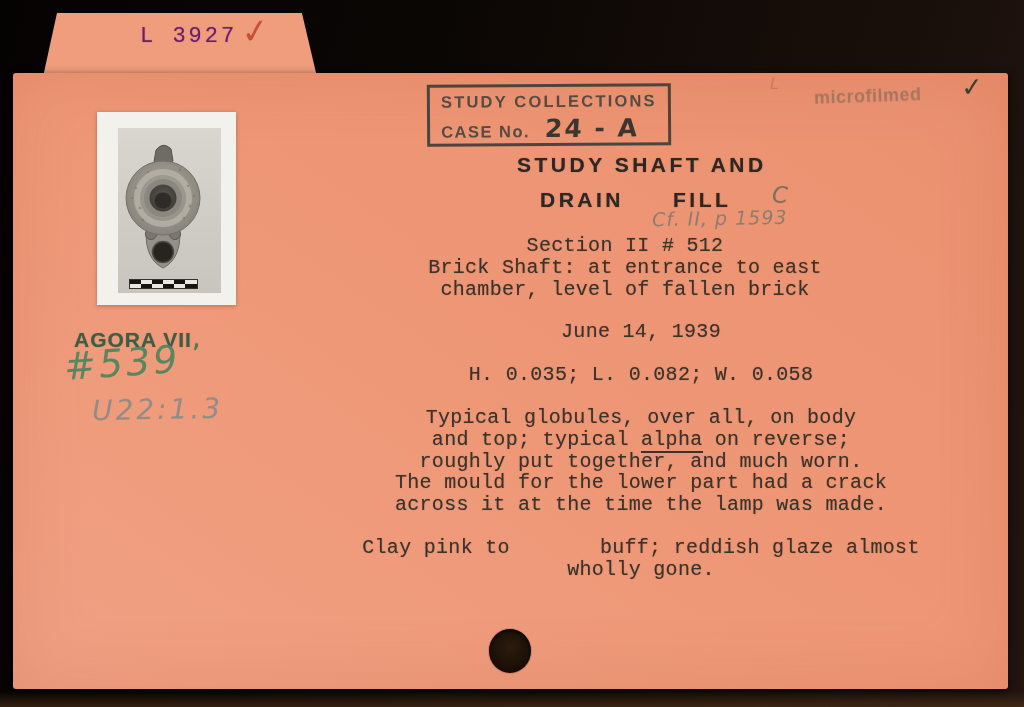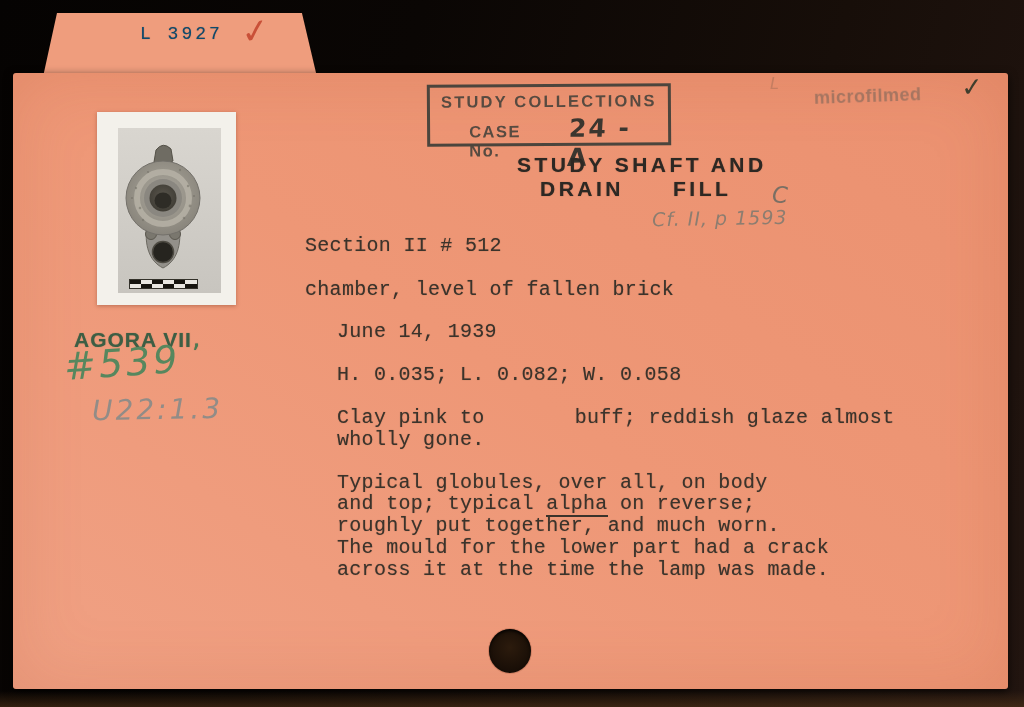--- a/index.html
+++ b/index.html
@@ -20,37 +20,37 @@
     clip-path:polygon(5.1% 0,94.5% 0,100% 100%,0 100%);
   }
   .card-main{
     position:absolute;left:13px;top:73px;width:995px;height:616px;
     background:linear-gradient(215deg,#eb9170 0%,#ee9776 50%,#f0a184 100%);
     border-radius:3px;
     box-shadow:inset 0 0 70px rgba(170,75,45,.18), 0 3px 10px rgba(0,0,0,.7);
   }
   
   .tab-label{
-    position:absolute;left:97px;top:11px;font-size:18px;letter-spacing:3px;
-    color:#0c4a6e;text-shadow:0 0 1px rgba(58,50,44,.5);
+    position:absolute;left:97px;top:11px;font-size:22px;letter-spacing:3px;
+    color:#701a75;text-shadow:0 0 1px rgba(58,50,44,.5);
   }
   .check-red{
     position:absolute;left:198px;top:-2px;font-size:34px;color:#c4462f;
     transform:rotate(-8deg);opacity:.88;font-family:"DejaVu Sans",sans-serif;
   }
   
   .stamp-box{
     position:absolute;left:414px;top:11px;width:216px;height:47px;
     border:3.5px solid #4b453d;padding:5px 11px 4px;
     transform:rotate(-.4deg);color:#4b453d;
     font-family:"Liberation Sans",sans-serif;
   }
   .stamp-box .line1{font-size:16.5px;letter-spacing:2.2px;font-weight:bold;opacity:.92;}
   .stamp-box .line2{display:flex;align-items:baseline;gap:15px;margin-top:3px;}
-  .stamp-box .case-label{font-size:16.5px;letter-spacing:1.5px;font-weight:bold;opacity:.92;margin-left:28px;}
+  .stamp-box .case-label{font-size:16.5px;letter-spacing:1.5px;font-weight:bold;opacity:.92;}
   .stamp-box .case-value{
     font-size:25px;font-weight:bold;color:#3b362f;letter-spacing:2px;
     font-family:"DejaVu Sans",sans-serif;transform:skewX(-4deg);
   }
   .microfilmed{
     position:absolute;left:801px;top:13px;font-size:18px;font-weight:bold;
     color:#8d6c5c;opacity:.72;letter-spacing:.5px;filter:blur(.4px);
     font-family:"Liberation Sans",sans-serif;transform:rotate(-2deg);
   }
   .check-dark{
@@ -61,21 +61,21 @@
     position:absolute;left:757px;top:1px;font-size:16px;color:rgba(140,100,78,.38);
     font-style:italic;font-family:"DejaVu Sans",sans-serif;
   }
   
   .heading{
     position:absolute;left:504px;top:80px;color:#2d2823;
     font-family:"Liberation Sans",sans-serif;font-weight:bold;
     text-shadow:0 0 1px rgba(45,40,35,.55);
   }
   .heading .h-line1{font-size:21px;letter-spacing:3.5px;}
-  .heading .h-line2{display:flex;margin-left:23px;font-size:21px;letter-spacing:3.5px;gap:49px;}
+  .heading .h-line2{display:flex;margin-left:23px;margin-top:11px;font-size:21px;letter-spacing:3.5px;gap:49px;}
   .pencil-c{
     position:absolute;left:759px;top:109px;font-size:23px;color:#7a6f64;
     font-style:italic;font-family:"DejaVu Sans",sans-serif;
   }
   .pencil-ref{
     position:absolute;left:639px;top:134px;font-size:19px;color:#8d7d70;
     font-style:italic;letter-spacing:1px;font-family:"DejaVu Sans",sans-serif;
     transform:rotate(-1deg);
   }
   
@@ -99,20 +99,21 @@
   .deposit{
     position:absolute;left:79px;top:320px;font-size:28px;font-style:italic;
     color:#928c87;transform:rotate(-1deg);letter-spacing:3px;
     font-family:"DejaVu Sans",sans-serif;
   }
   
   .typed{
     position:absolute;left:292px;top:162px;width:640px;
     font-size:20px;line-height:21.8px;letter-spacing:.3px;color:#3b332b;
     text-shadow:0 0 1px rgba(59,51,43,.45);
+    text-align:center;
   }
   .typed p{margin:0;}
   .typed p + p{margin-top:21px;margin-left:32px;}
   .typed .u{border-bottom:2px solid currentColor;}
   .typed .hole-gap{display:inline-block;width:90px;}
   
   .hole{
     position:absolute;left:476px;top:556px;width:42px;height:44px;border-radius:50%;
     background:radial-gradient(circle at 50% 42%,#2c1b0d 0%,#170d06 75%);
     box-shadow:inset 0 2px 3px rgba(0,0,0,.8),0 0 0 1px rgba(130,65,40,.25);
@@ -212,34 +213,34 @@
 
     <div class="agora">
       <span>AGORA VII</span><span class="hand-comma">,</span>
     </div>
     <div class="green-number">#539</div>
     <div class="deposit">U22:1.3</div>
 
     <div class="typed">
       <p>
         <span>Section II # 512</span><br>
-        <br>
+        <span>Brick Shaft: at entrance to east</span><br>
         <span>chamber, level of fallen brick</span>
       </p>
       <p>June 14, 1939</p>
       <p>H. 0.035; L. 0.082; W. 0.058</p>
-      <p>
-        <span>Clay pink to</span><span class="hole-gap"></span><span>buff; reddish glaze almost</span><br>
-        <span>wholly gone.</span>
-      </p>
       <p>
         <span>Typical globules, over all, on body</span><br>
         <span>and top; typical </span><span class="u">alpha</span><span> on reverse;</span><br>
         <span>roughly put together, and much worn.</span><br>
         <span>The mould for the lower part had a crack</span><br>
         <span>across it at the time the lamp was made.</span>
       </p>
+      <p>
+        <span>Clay pink to</span><span class="hole-gap"></span><span>buff; reddish glaze almost</span><br>
+        <span>wholly gone.</span>
+      </p>
     </div>
 
     <div class="hole"></div>
 
   </div>
 </div>
 
 </body></html>

